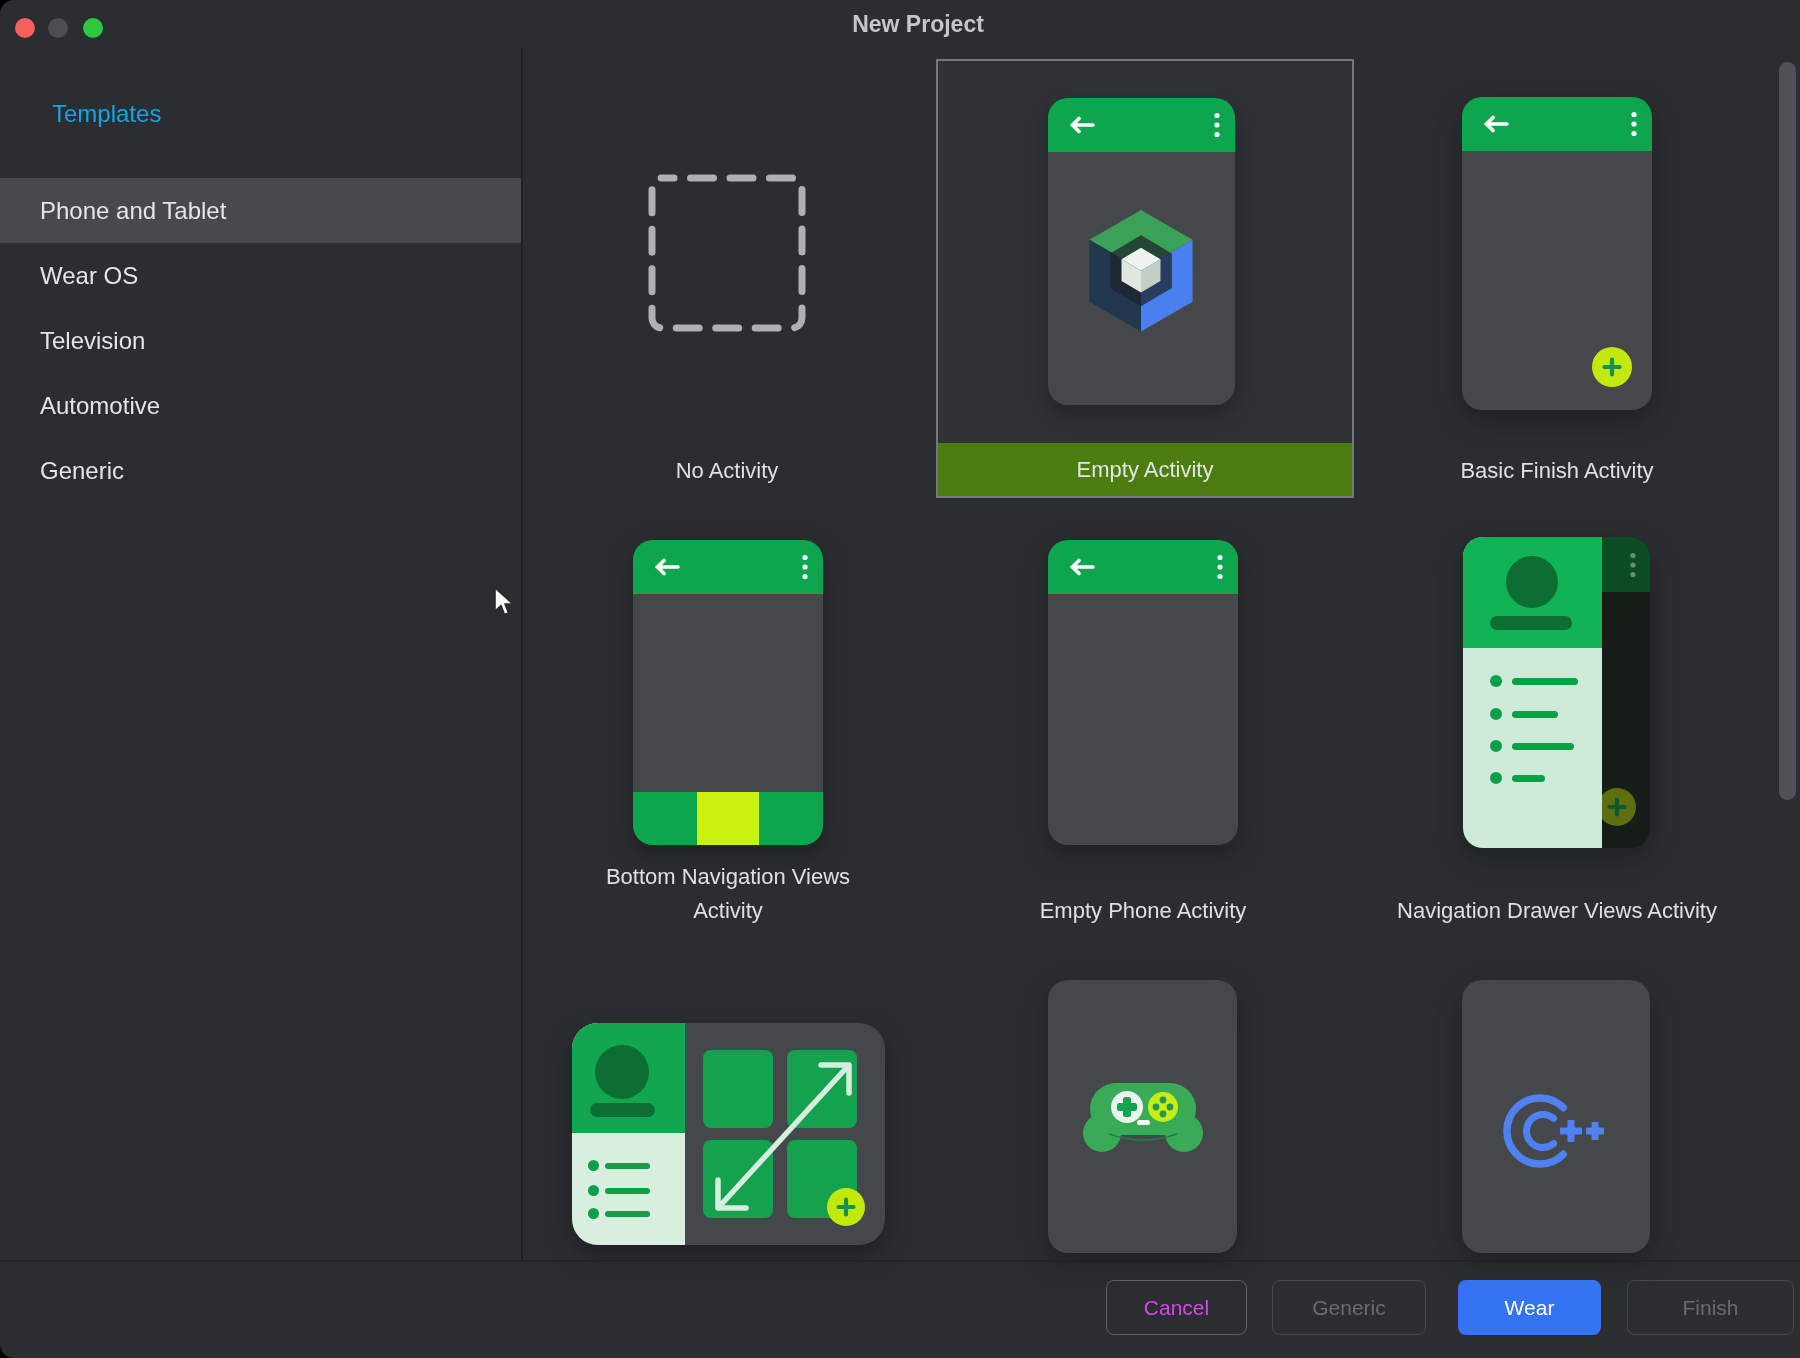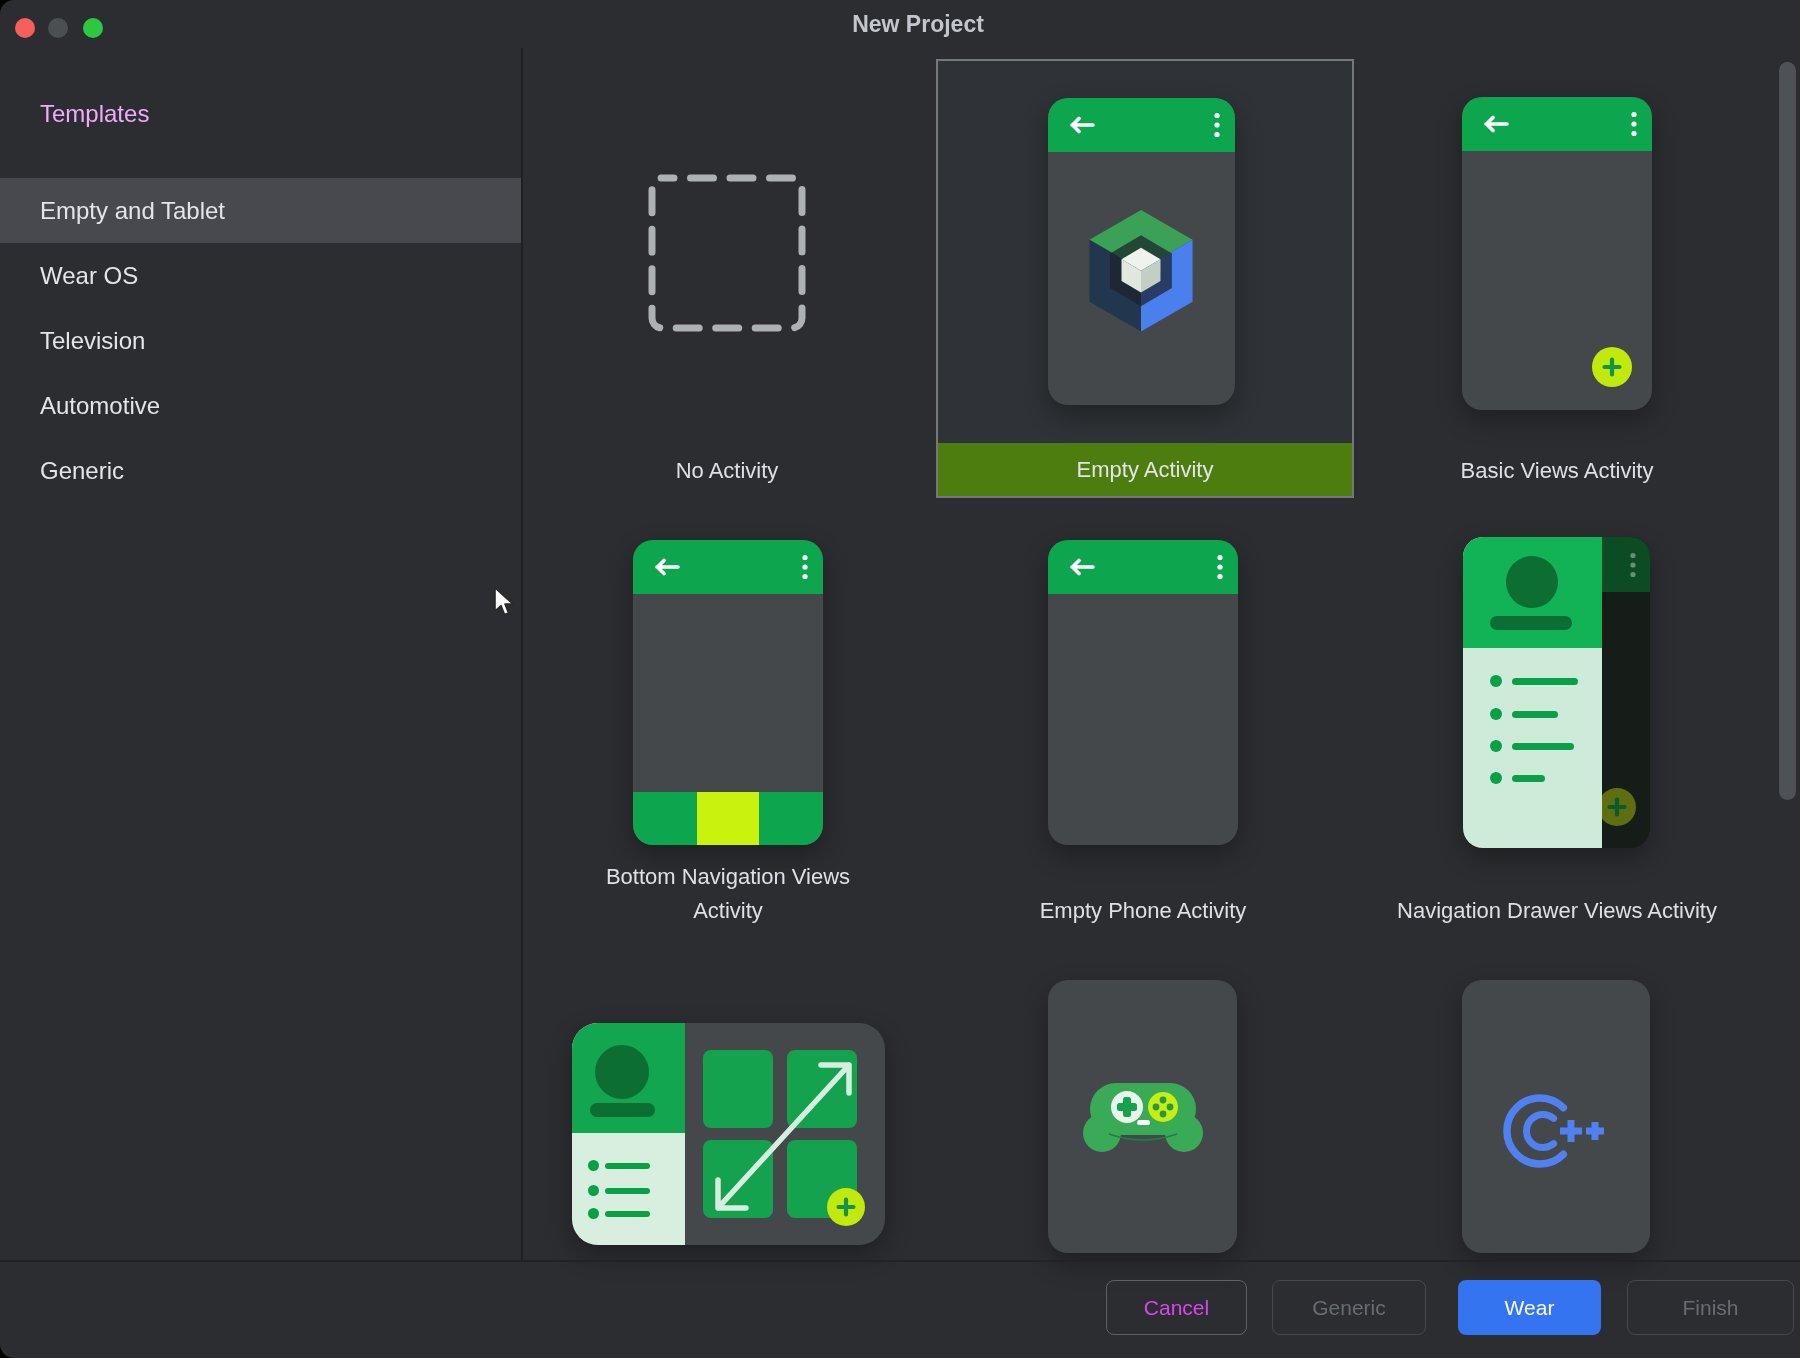--- a/index.html
+++ b/index.html
@@ -9,21 +9,21 @@
   
   .titlebar{position:absolute;left:0;top:0;width:100%;height:46px;}
   .tl{position:absolute;top:18px;width:20px;height:20px;border-radius:50%;}
   .tl.red{left:15px;background:#f6605c;}
   .tl.gray{left:48px;background:#4c4f52;}
   .tl.green{left:83px;background:#2dc840;}
   .title{position:absolute;left:0;top:11px;width:100%;text-align:center;
          font-size:23px;font-weight:700;color:#c3c7cd;}
 
   
-  .sidebar-header{position:absolute;left:40px;top:100px;font-size:24px;color:#f0abfc;}
+  .sidebar-header{position:absolute;left:52px;top:100px;font-size:24px;color:#0ea5e9;}
   .sidebar-item{position:absolute;left:0;width:521px;height:65px;line-height:65px;
                 padding-left:40px;box-sizing:border-box;font-size:24px;color:#e3e5e9;cursor:default;}
   .sidebar-item.selected{background:#47494e;}
   .vdivider{position:absolute;left:521px;top:48px;width:2px;height:1212px;background:#1d1f22;}
 
   
   .tpl-label{position:absolute;text-align:center;font-size:22px;color:#dde0e4;line-height:34px;}
   .nowrap{white-space:nowrap;}
 
   .phone{position:absolute;background:#45484b;border-radius:20px;overflow:hidden;
@@ -90,21 +90,21 @@
 <div class="window">
 
   <div class="titlebar">
     <span class="tl red"></span>
     <span class="tl gray"></span>
     <span class="tl green"></span>
     <div class="title">New Project</div>
   </div>
 
   <div class="sidebar-header">Templates</div>
-  <div class="sidebar-item selected" style="top:178px">Empty and Tablet</div>
+  <div class="sidebar-item selected" style="top:178px">Phone and Tablet</div>
   <div class="sidebar-item" style="top:243px">Wear OS</div>
   <div class="sidebar-item" style="top:308px">Television</div>
   <div class="sidebar-item" style="top:373px">Automotive</div>
   <div class="sidebar-item" style="top:438px">Generic</div>
   <div class="vdivider"></div>
 
   <div>
     <svg style="position:absolute;left:646px;top:172px" width="162" height="162">
       <rect x="6" y="6" width="150" height="150" rx="10" fill="none" stroke="#aeb1b4" stroke-width="7" stroke-dasharray="23 16.5" stroke-dashoffset="11" stroke-linecap="round"></rect>
     </svg>
@@ -151,21 +151,21 @@
               <circle cx="3" cy="22.5" r="2.6"></circle>
             </svg>
         </span>
       </div>
       <div class="fab" style="right:20px;bottom:23px;width:40px;height:40px">
         <svg width="22" height="22" viewBox="0 0 22 22">
             <path d="M11 3.5 V18.5 M3.5 11 H18.5" stroke="currentColor" stroke-width="4.2" stroke-linecap="round" fill="none"></path>
           </svg>
       </div>
     </div>
-    <div class="tpl-label" style="left:1377px;top:454px;width:360px">Basic Views Activity</div>
+    <div class="tpl-label" style="left:1377px;top:454px;width:360px">Basic Finish Activity</div>
   </div>
 
   <div>
     <div class="phone" style="left:633px;top:540px;width:190px;height:305px">
       <div class="phone-header">
         <svg width="28" height="18" viewBox="0 0 28 18">
           <path d="M25 9 H4 M11 2.5 L4.5 9 L11 15.5" stroke="#fff" stroke-width="3.6" fill="none" stroke-linecap="round" stroke-linejoin="round"></path>
         </svg>
         <span class="kebab">
           <svg width="6" height="26" viewBox="0 0 6 26" fill="currentColor">

